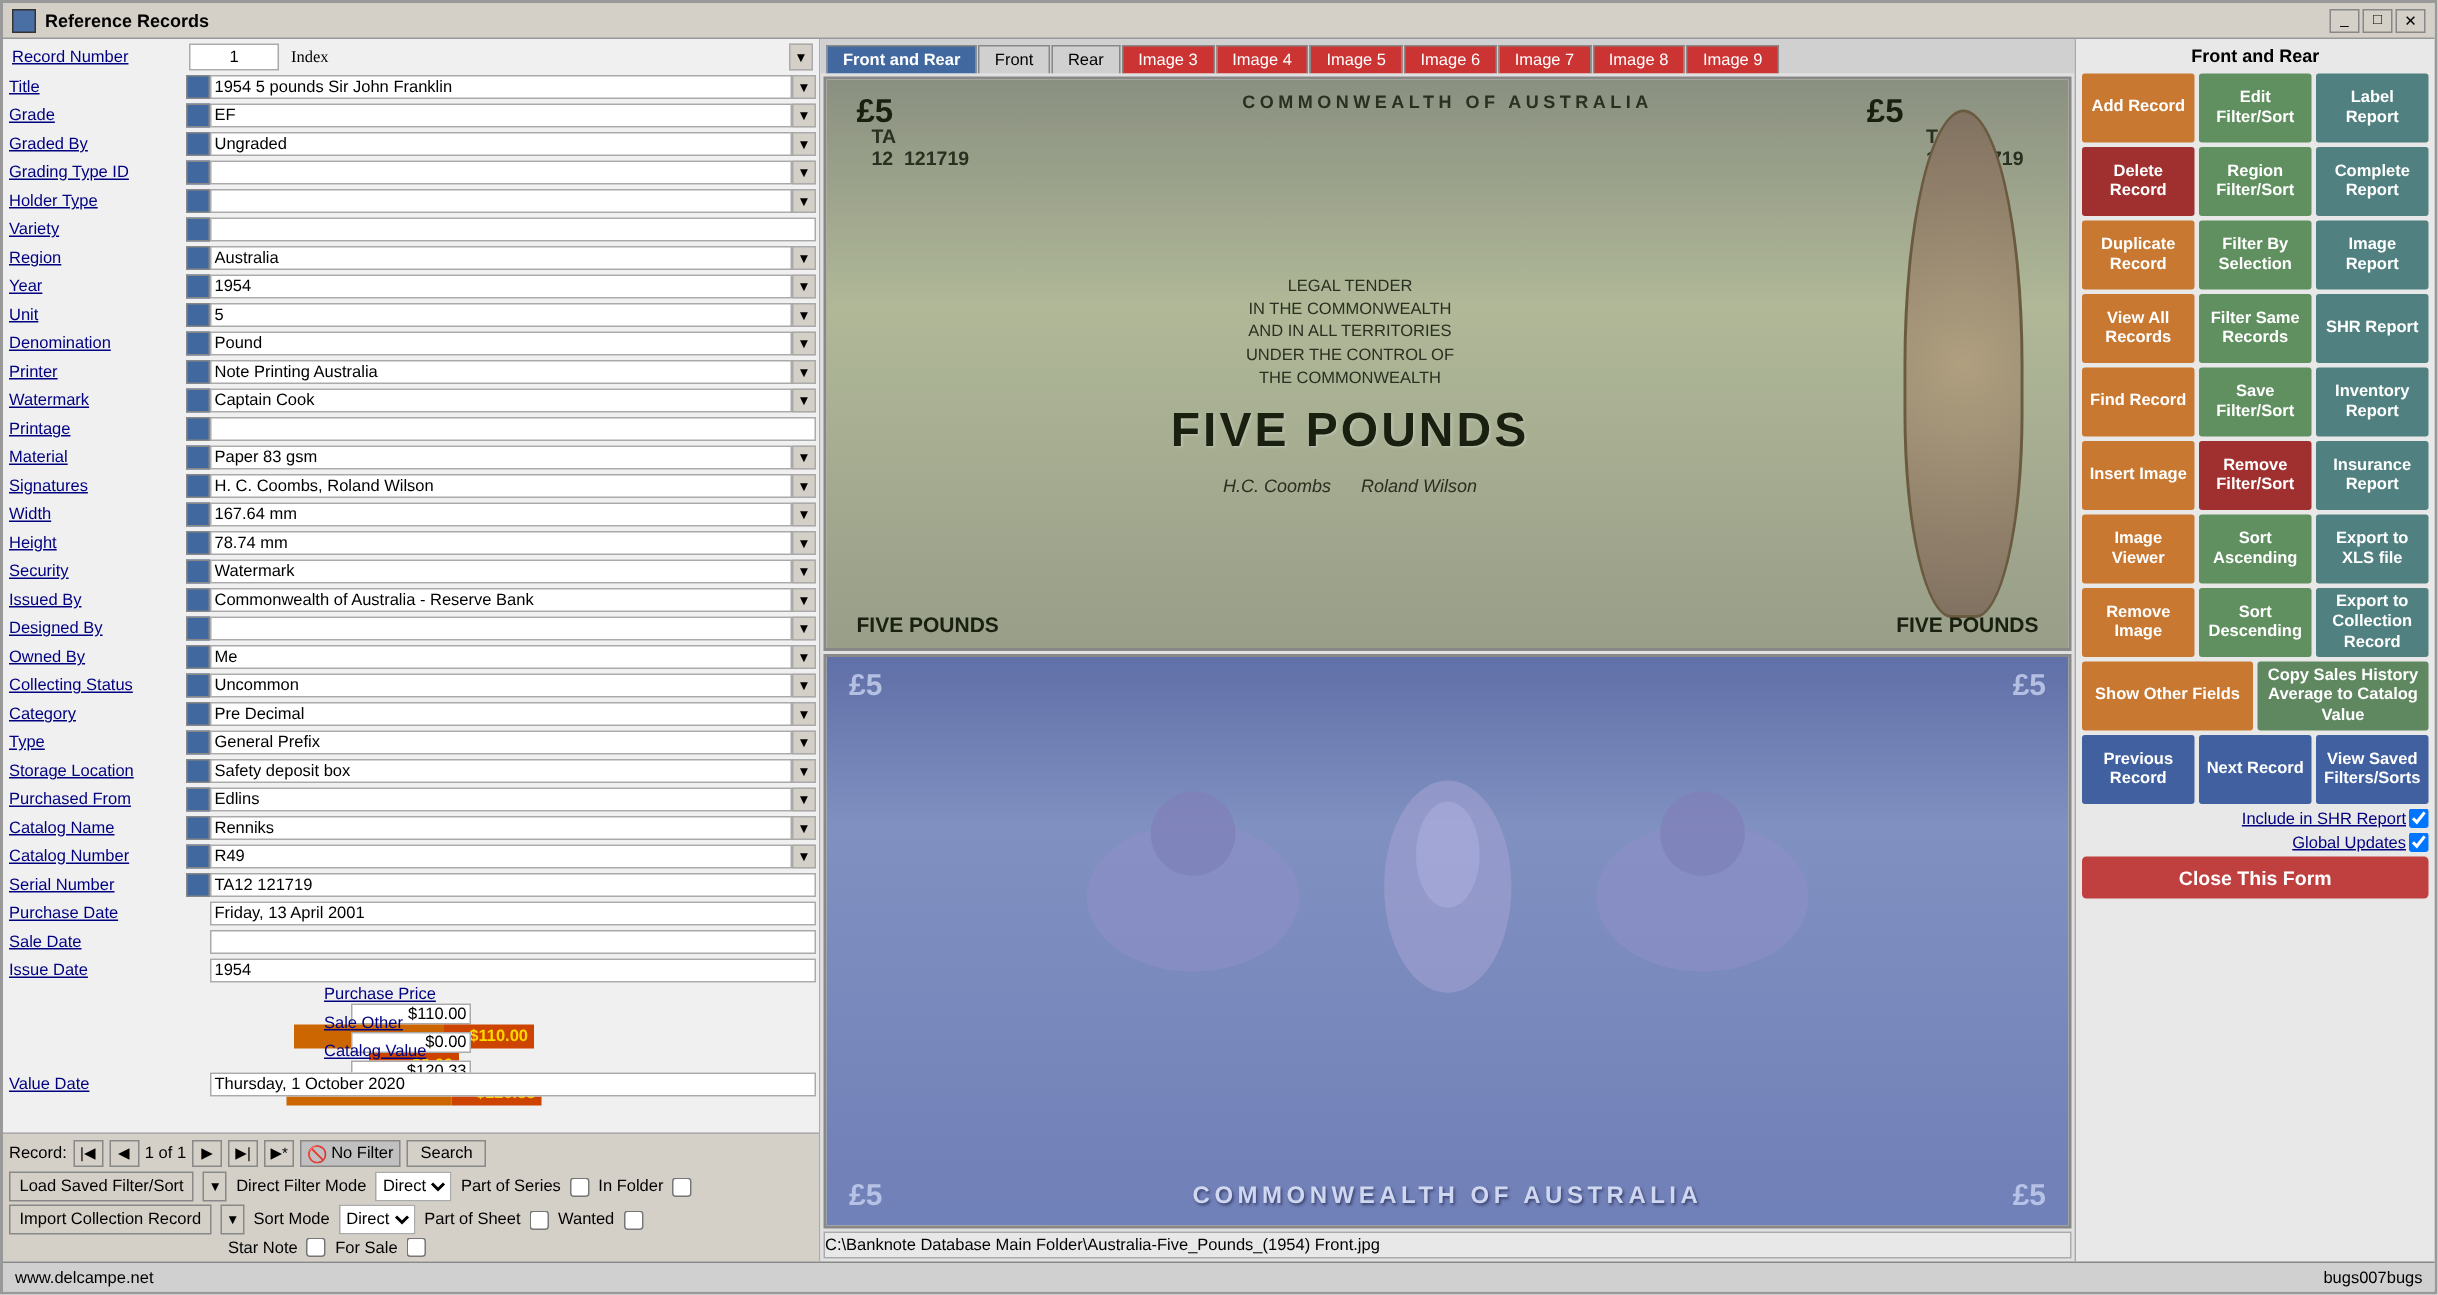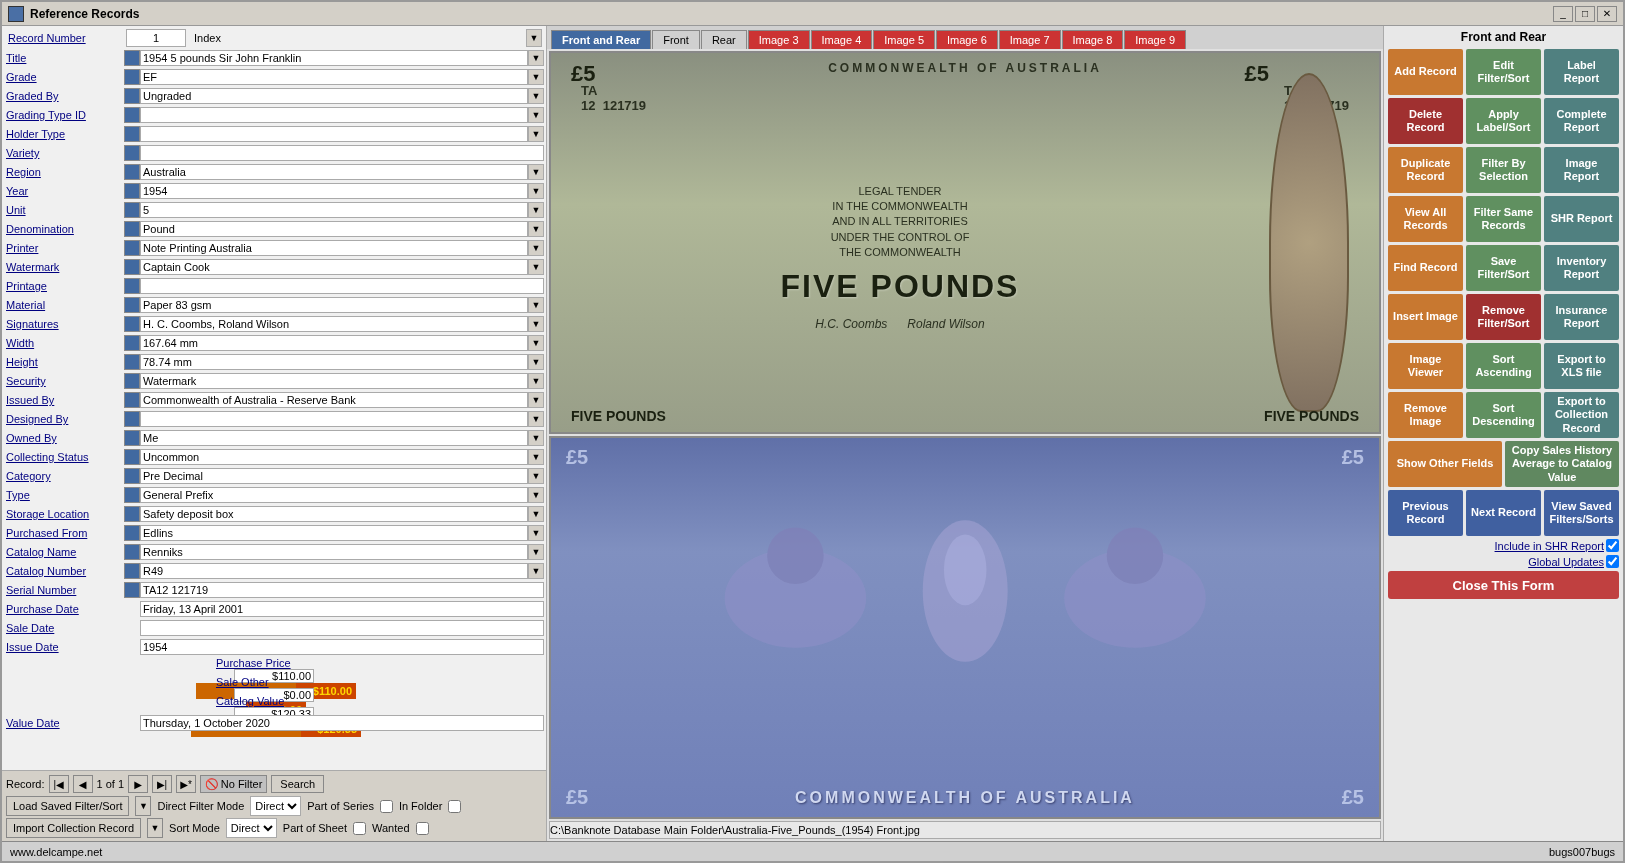--- a/index.html
+++ b/index.html
@@ -157,20 +157,21 @@
       height: 18px;
       border: 1px solid #aaa;
       background: #fff;
       text-align: center;
       font-size: 11px;
     }
     .record-number-index {
       margin-left: 8px;
       font-size: 11px;
       color: #000;
+      font-family: Liberation Serif, serif;
     }
     .record-number-btn {
       width: 16px;
       height: 18px;
       border: 1px solid #aaa;
       background: #d4d0c8;
       cursor: pointer;
       display: flex;
       align-items: center;
       justify-content: center;
@@ -935,20 +936,27 @@
         <div style="display:flex;gap:6px;align-items:center;flex-wrap:wrap;margin-top:2px;">
           <button class="filter-btn">Import Collection Record</button>
           <div class="dropdown-arrow">▼</div>
           <span class="filter-label">Sort Mode</span>
           <select class="filter-select">
             <option>Direct</option>
           </select>
           <span class="filter-label">Part of Sheet</span>
           <input type="checkbox" class="cb-input" style="">
           <span class="filter-label">Wanted</span>
+          <input type="checkbox" class="cb-input" style="">
+        </div>
+        <div style="display:flex;gap:6px;align-items:center;margin-top:2px;">
+          <span style="margin-left:140px;"></span>
+          <span class="filter-label">Star Note</span>
+          <input type="checkbox" class="cb-input" style="">
+          <span class="filter-label">For Sale</span>
           <input type="checkbox" class="cb-input" style="">
         </div>
       </div>
     </div>
 
     <div class="center-panel">
 
       <div class="image-tabs">
         <div class="img-tab active">Front and Rear</div>
         <div class="img-tab">Front</div>
@@ -1009,21 +1017,21 @@
 
     <div class="right-panel">
       <div class="right-panel-title">Front and Rear</div>
 
       <div class="btn-grid">
         <button class="action-btn btn-orange">Add Record</button>
         <button class="action-btn btn-green">Edit Filter/Sort</button>
         <button class="action-btn btn-teal">Label Report</button>
 
         <button class="action-btn btn-red">Delete Record</button>
-        <button class="action-btn btn-green">Apply Label/Sort</button>
+        <button class="action-btn btn-green">Region Filter/Sort</button>
         <button class="action-btn btn-teal">Complete Report</button>
 
         <button class="action-btn btn-orange">Duplicate Record</button>
         <button class="action-btn btn-green">Filter By Selection</button>
         <button class="action-btn btn-teal">Image Report</button>
 
         <button class="action-btn btn-orange">View All Records</button>
         <button class="action-btn btn-green">Filter Same Records</button>
         <button class="action-btn btn-teal">SHR Report</button>
 

